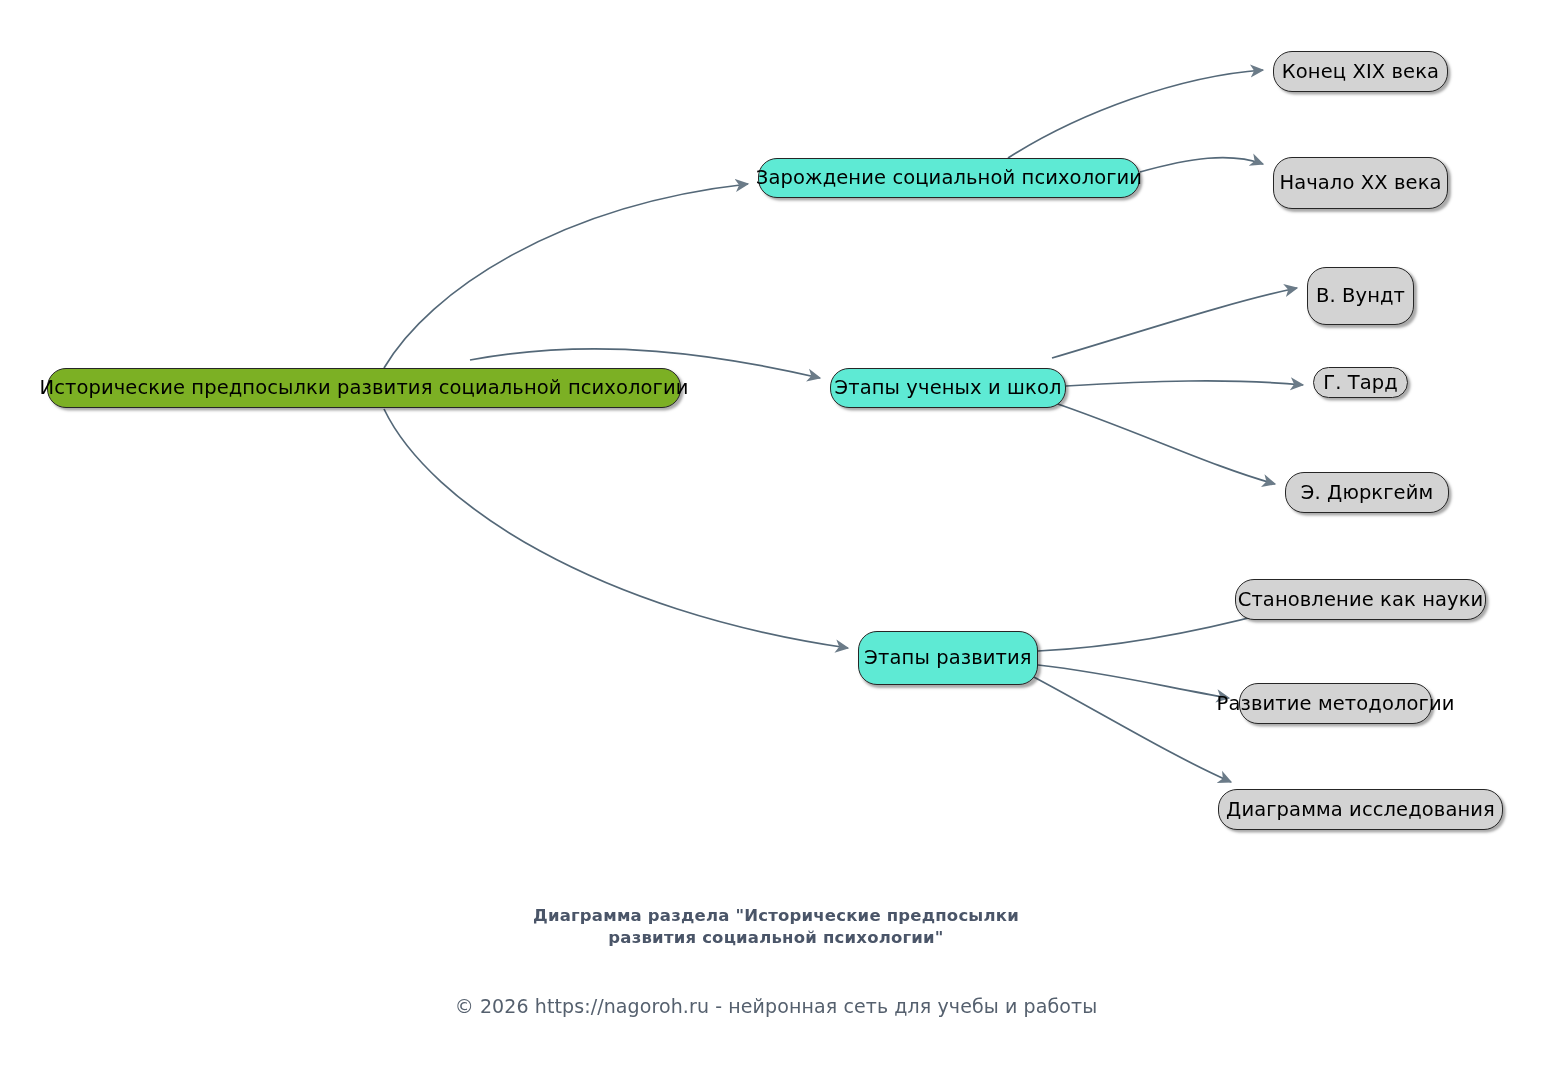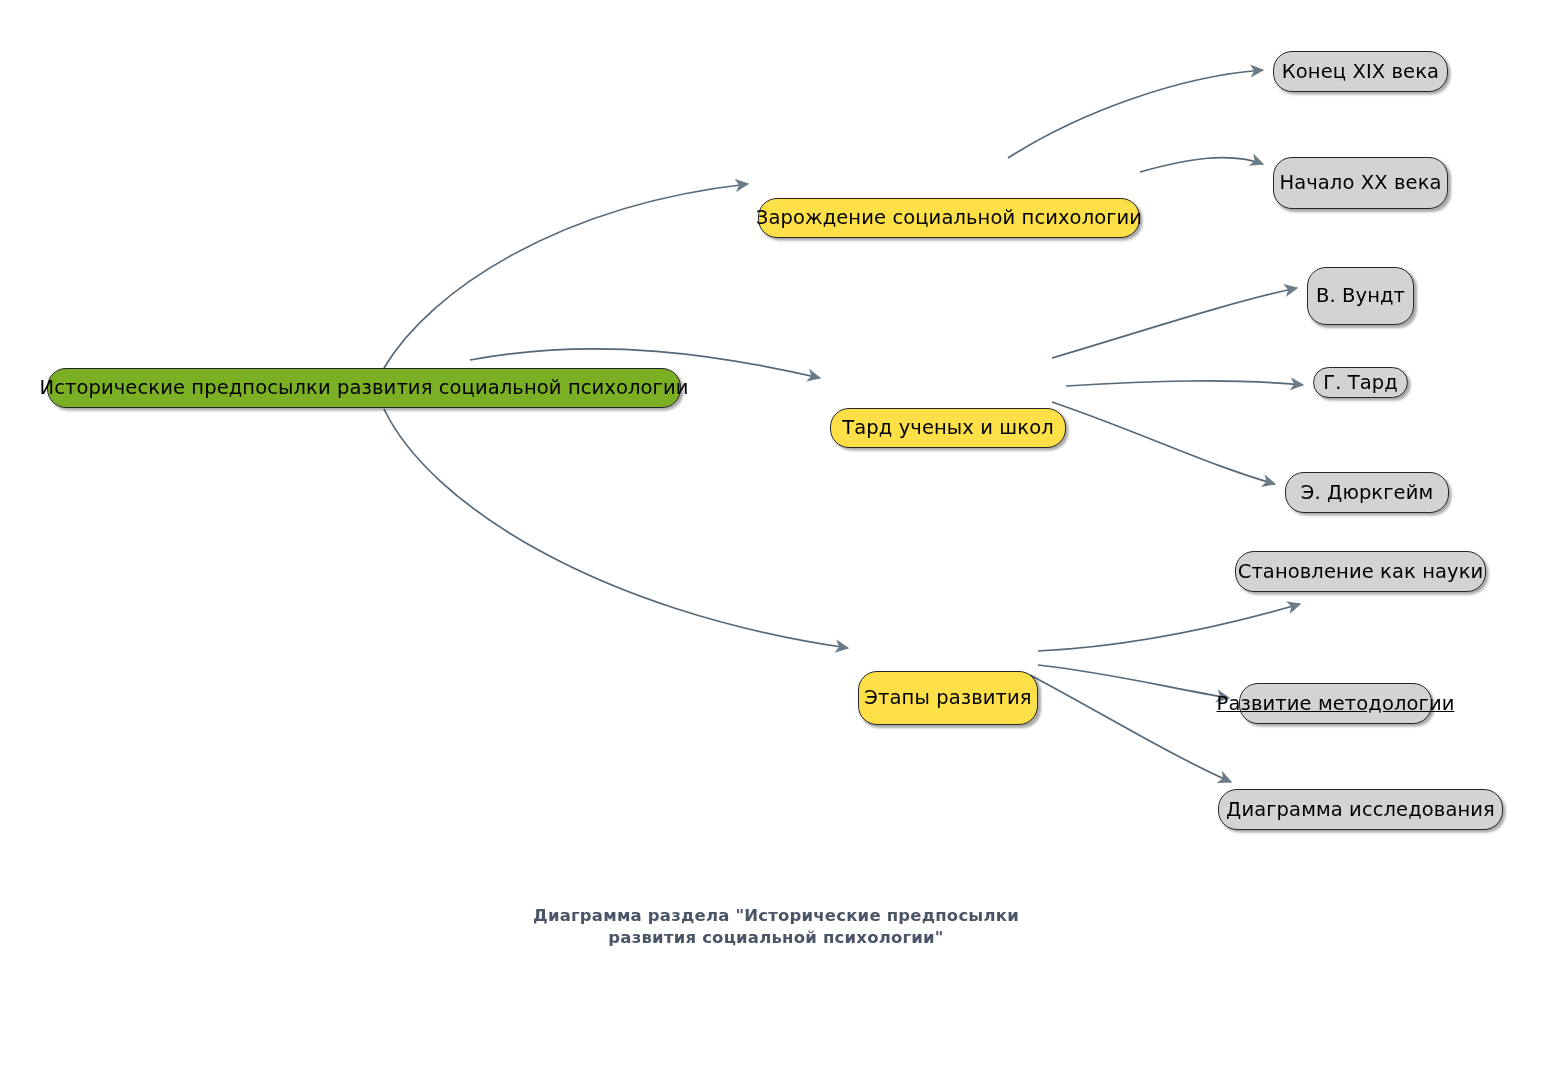--- a/index.html
+++ b/index.html
@@ -45,43 +45,42 @@
     font-size: 19.5px;
     line-height: 1;
     white-space: nowrap;
     padding: 0 16px;
     letter-spacing: 0.1px;
   }
   .node.root {
     background: #7cb024;
   }
   .node.branch {
-    background: #fde047;
-    margin-top: 40px;
+    background: #5eead4;
   }
   .node.leaf {
     background: #d3d3d3;
   }
 
   
   #node-root      { left: 47px;   top: 368px; width: 634px; height: 40px; }
 
   #node-b1        { left: 758px;  top: 158px; width: 382px; height: 40px; }
   #node-b2        { left: 830px;  top: 368px; width: 236px; height: 40px; }
   #node-b3        { left: 858px;  top: 631px; width: 180px; height: 54px; }
 
   #node-l1        { left: 1273px; top: 51px;  width: 175px; height: 41px; }
   #node-l2        { left: 1273px; top: 157px; width: 175px; height: 52px; }
 
   #node-l3        { left: 1307px; top: 267px; width: 107px; height: 58px; }
   #node-l4        { left: 1313px; top: 367px; width: 95px;  height: 31px; }
   #node-l5        { left: 1285px; top: 472px; width: 164px; height: 41px; }
 
-  #node-l6        { left: 1235px; top: 551px; width: 251px; height: 41px; }
-  #node-l7        { left: 1239px; top: 683px; width: 193px; height: 41px; text-decoration: underline; }
+  #node-l6        { left: 1235px; top: 579px; width: 251px; height: 41px; }
+  #node-l7        { left: 1239px; top: 683px; width: 193px; height: 41px; }
   #node-l8        { left: 1218px; top: 789px; width: 285px; height: 41px; }
 
   
   #footer {
     position: absolute;
     left: 0;
     top: 905px;
     width: 1552px;
     text-align: center;
   }
@@ -135,35 +134,36 @@
 
       <path d="M 1038,651 C 1120,647 1210,630 1300,604"></path>
       <path d="M 1038,665 C 1110,673 1170,688 1229,698"></path>
       <path d="M 1030,675 C 1100,712 1170,755 1231,782"></path>
     </g>
   </svg>
 
   <div class="node root" id="node-root">Исторические предпосылки развития социальной психологии</div>
 
   <div class="node branch" id="node-b1">Зарождение социальной психологии</div>
-  <div class="node branch" id="node-b2">Тард ученых и школ</div>
+  <div class="node branch" id="node-b2">Этапы ученых и школ</div>
   <div class="node branch" id="node-b3">Этапы развития</div>
 
   <div class="node leaf" id="node-l1">Конец XIX века</div>
   <div class="node leaf" id="node-l2">Начало XX века</div>
 
   <div class="node leaf" id="node-l3">В. Вундт</div>
   <div class="node leaf" id="node-l4">Г. Тард</div>
   <div class="node leaf" id="node-l5">Э. Дюркгейм</div>
 
   <div class="node leaf" id="node-l6">Становление как науки</div>
   <div class="node leaf" id="node-l7">Развитие методологии</div>
   <div class="node leaf" id="node-l8">Диаграмма исследования</div>
 
   <div id="footer">
     <div id="footer-title">
       <div>Диаграмма раздела "Исторические предпосылки</div>
       <div>развития социальной психологии"</div>
     </div>
     <div id="footer-divider">______________________________________________________</div>
+    <div id="footer-copyright">© 2026 https://nagoroh.ru - нейронная сеть для учебы и работы</div>
   </div>
 
 </div>
 
 </body></html>

